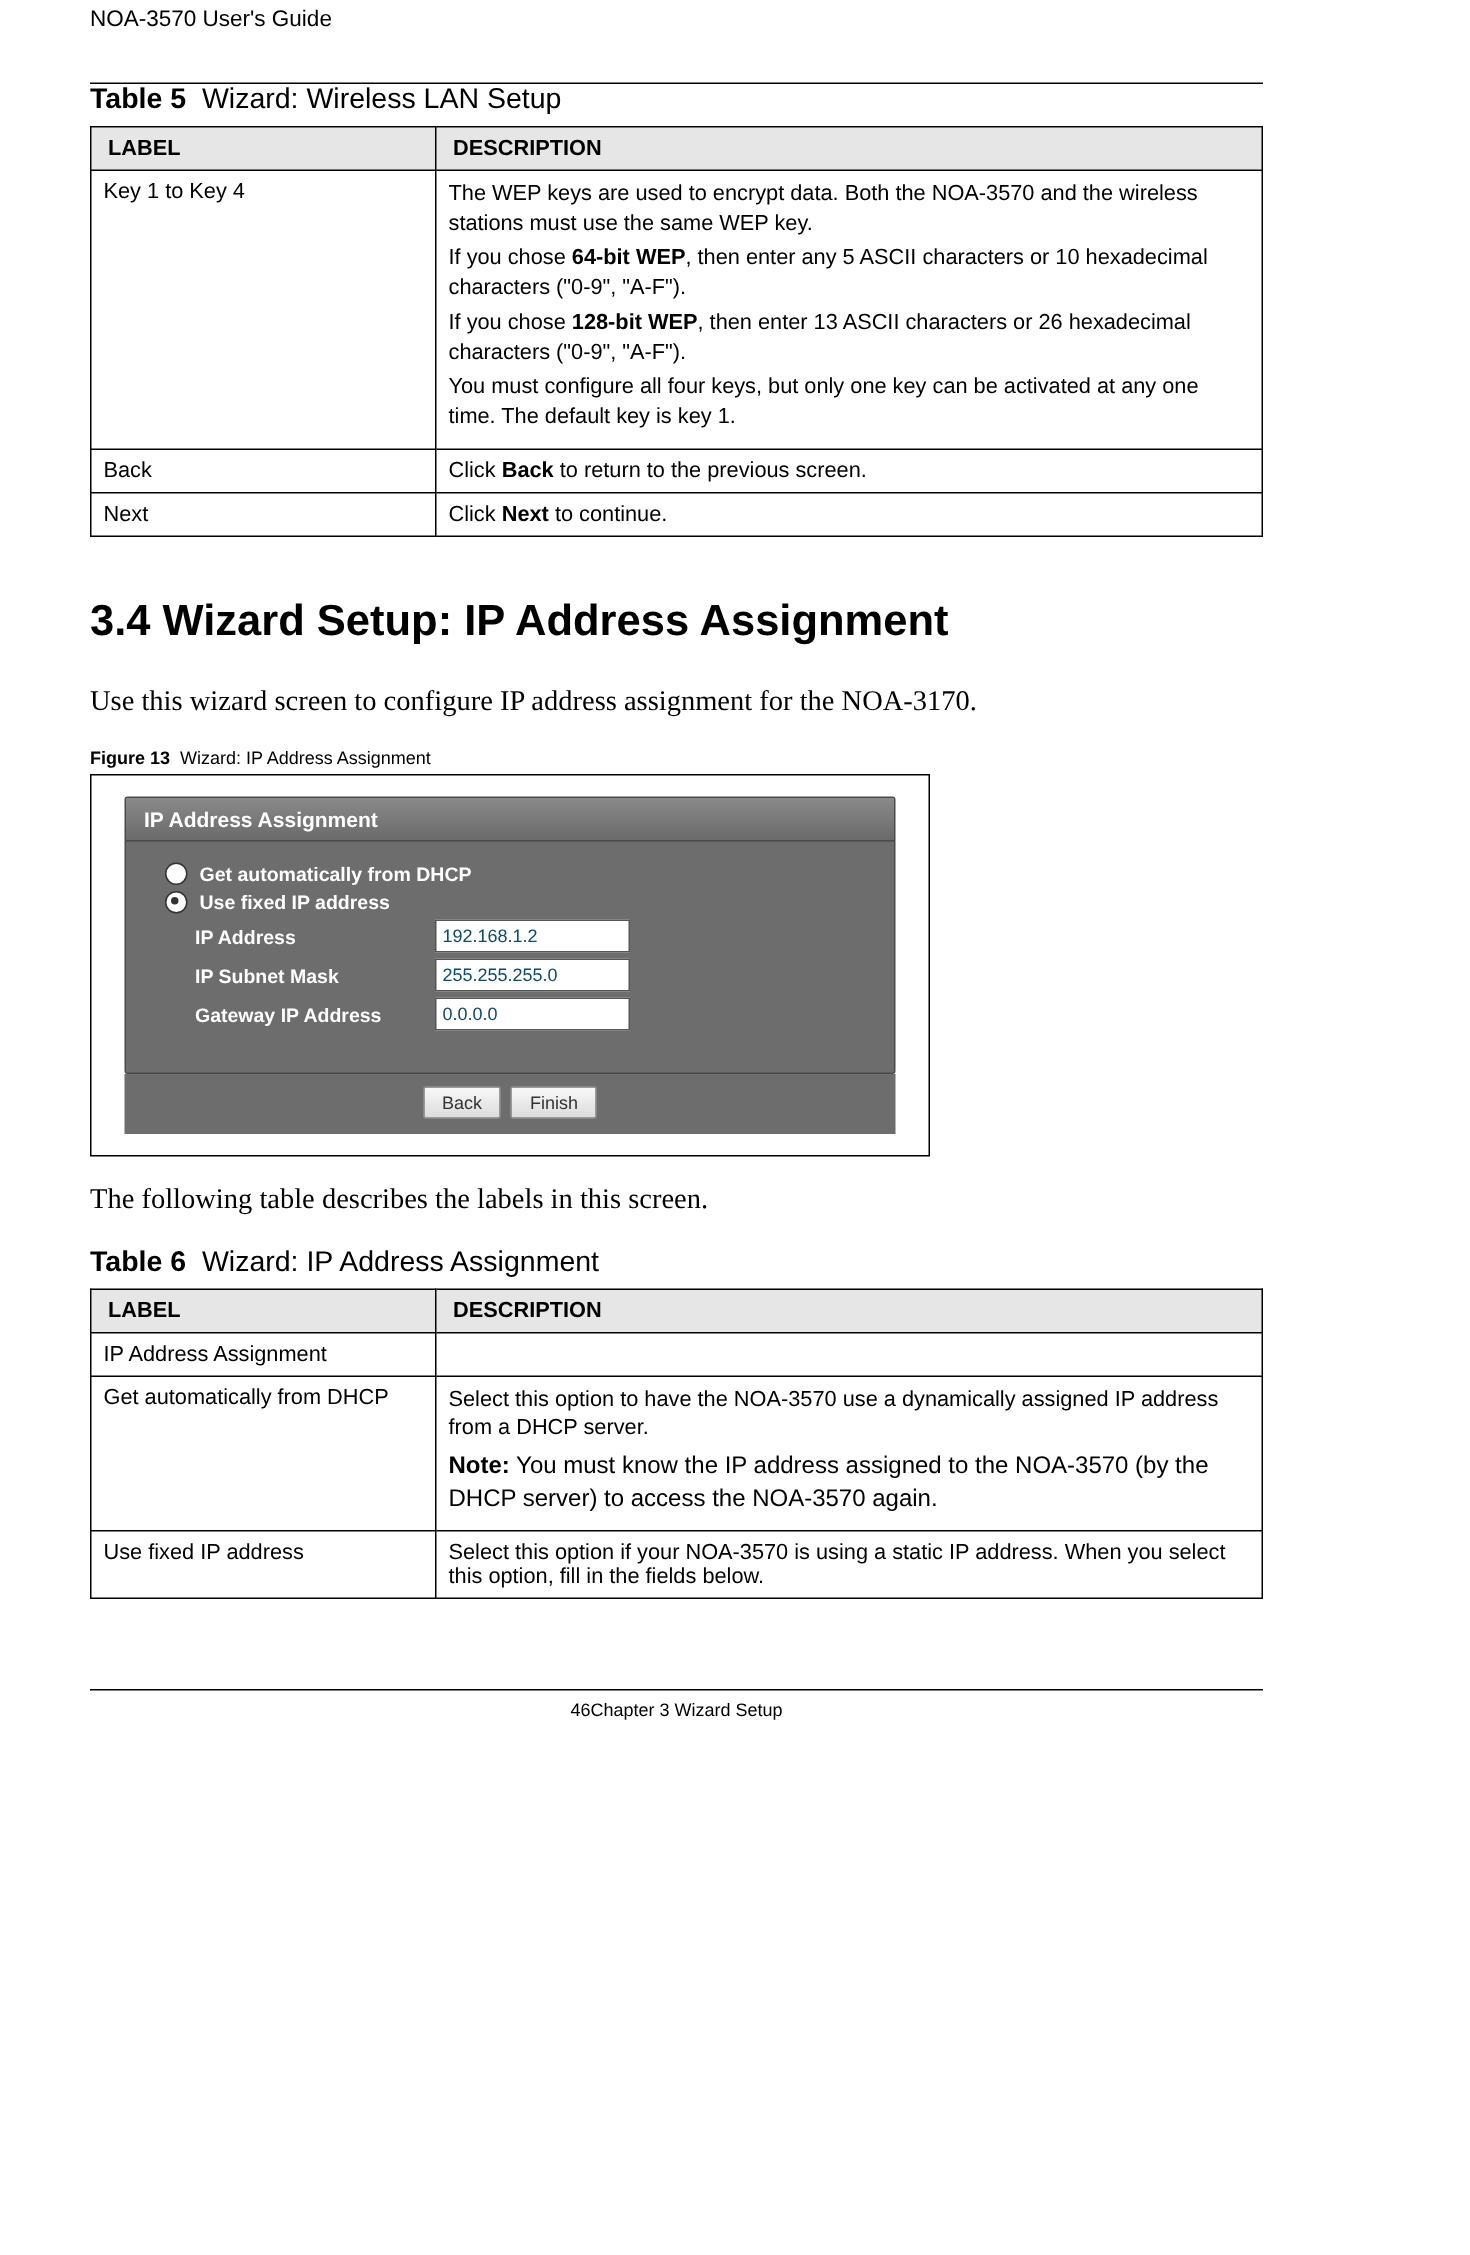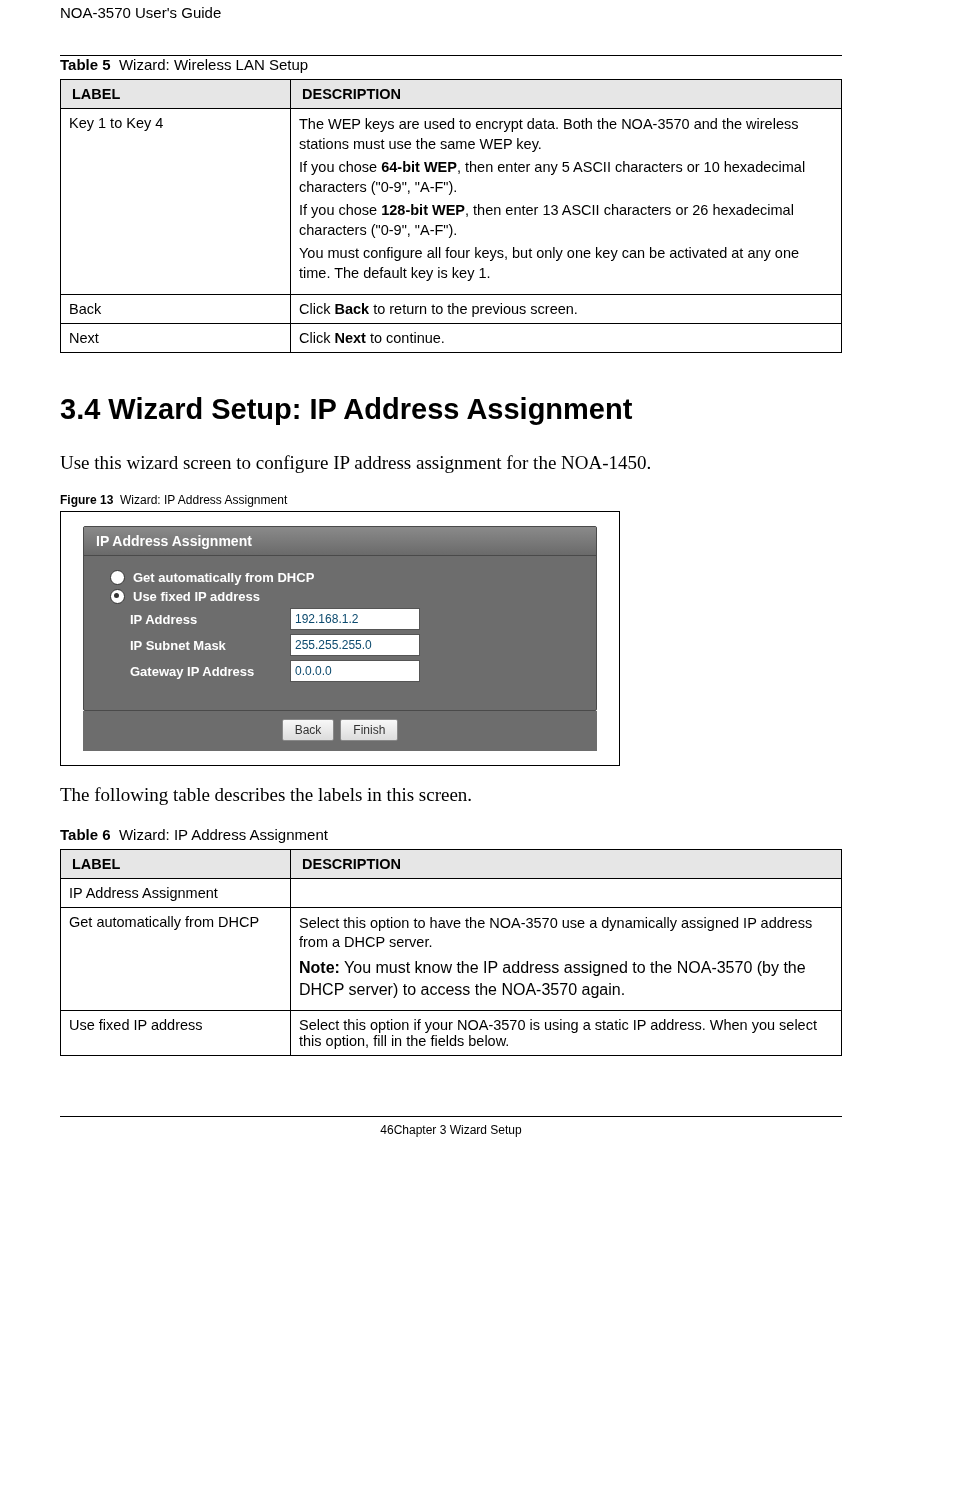--- a/index.html
+++ b/index.html
@@ -29,21 +29,21 @@
     margin-top: 60px;
   }
   .footer-row {
     display: flex;
     justify-content: center;
     font-size: 12px;
     margin-top: 6px;
     margin-bottom: 30px;
   }
   .table-caption {
-    font-size: 15px;
+    font-size: 19px;
     margin-bottom: 6px;
   }
   .table-caption .bold {
     font-weight: bold;
   }
   table.data {
     border-collapse: collapse;
     width: 100%;
     font-size: 14.5px;
     margin-bottom: 40px;
@@ -206,21 +206,21 @@
       <td><span>Click </span><b>Back</b><span> to return to the previous screen.</span></td>
     </tr>
     <tr>
       <td>Next</td>
       <td><span>Click </span><b>Next</b><span> to continue.</span></td>
     </tr>
   </tbody>
     </table>
 
   <h2 class="section">3.4  Wizard Setup: IP Address Assignment</h2>
-  <p class="body">Use this wizard screen to configure IP address assignment for the NOA-1450.</p>
+  <p class="body">Use this wizard screen to configure IP address assignment for the NOA-3170.</p>
 
   <div class="figure-caption">
     <span class="bold">Figure 13</span>&nbsp;&nbsp;<span>Wizard: IP Address Assignment</span>
   </div>
 
   <div class="figure-frame">
     <div class="panel">
       <div class="panel-header">IP Address Assignment</div>
       <div class="panel-body">
         <div class="radio-row">

